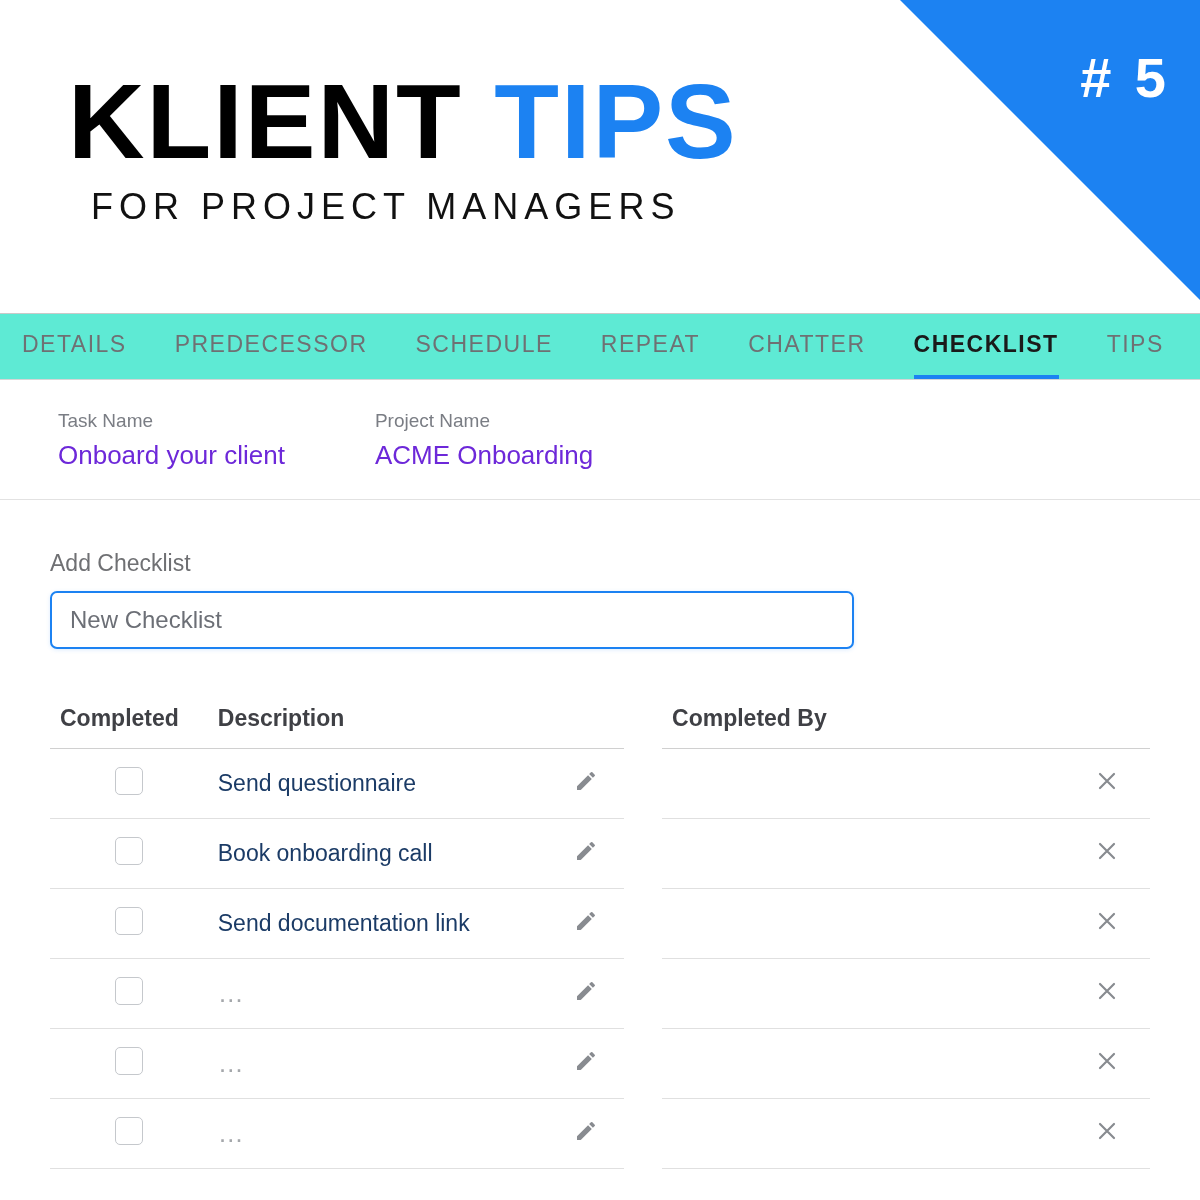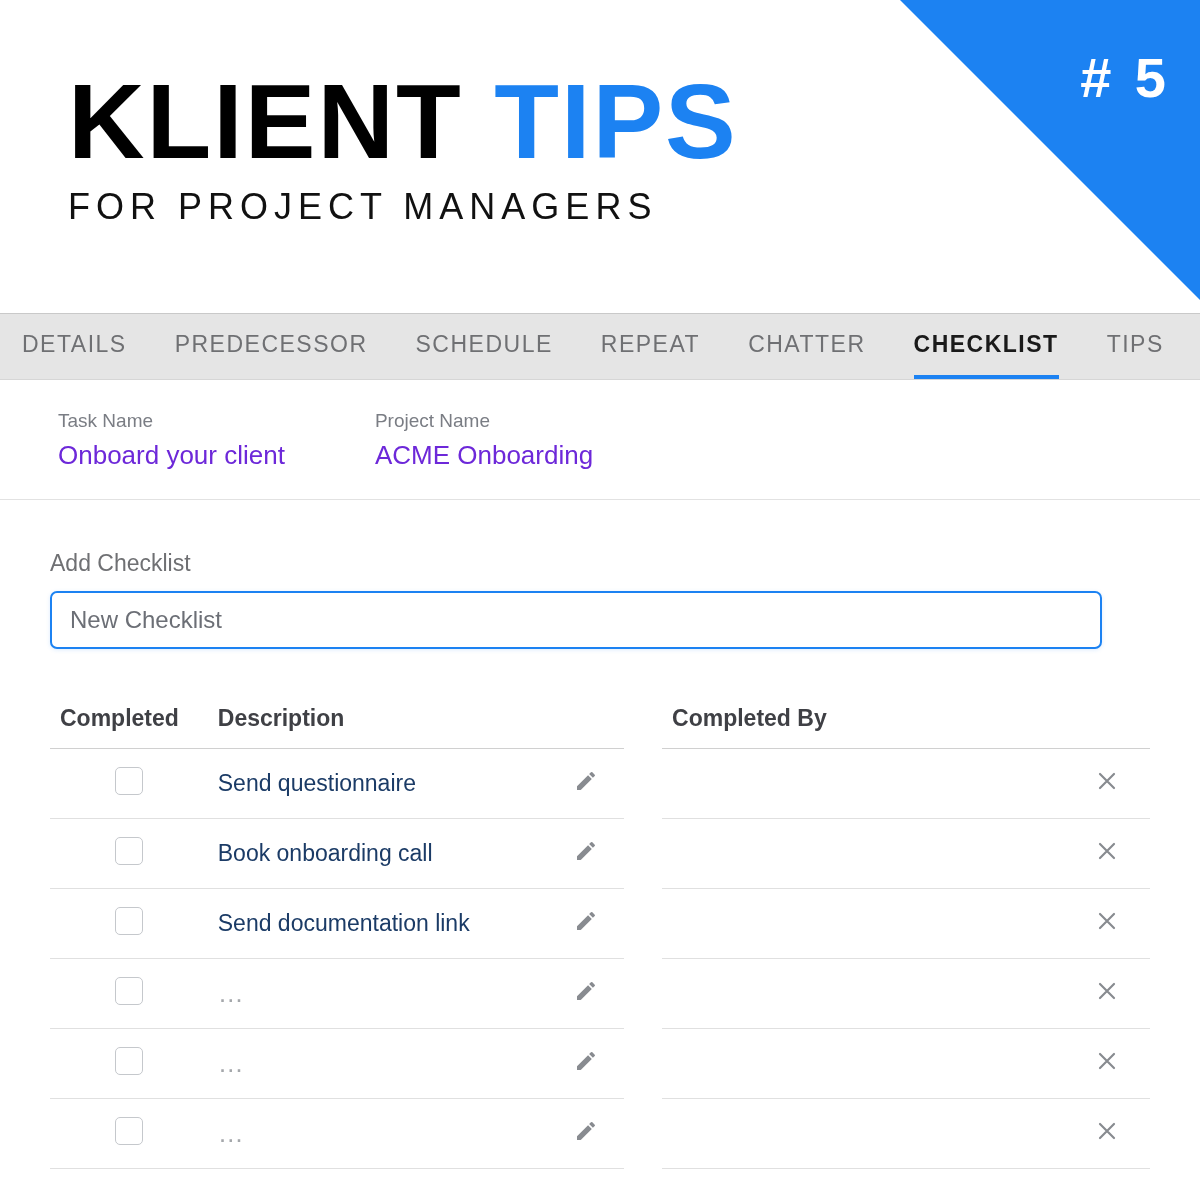--- a/index.html
+++ b/index.html
@@ -37,31 +37,32 @@
     line-height: 1;
   }
   .title-klient { color: #000; }
   .title-tips { color: #1C82F2; }
   .subtitle {
     font-size: 36px;
     font-weight: 400;
     letter-spacing: 6px;
     color: #111;
     margin-top: 12px;
+    margin-left: 23px;
   }
   .app-panel {
     margin-top: 85px;
     border-top: 1px solid #c9c9c9;
   }
   .tabbar {
     display: flex;
     align-items: center;
     gap: 48px;
     padding: 0 22px;
-    background: #e5e5e5;
+    background: #5eead4;
     border-bottom: 1px solid #d6d6d6;
     height: 66px;
   }
   .tab {
     font-size: 23px;
     font-weight: 400;
     letter-spacing: 1.5px;
     color: #6f7073;
     height: 100%;
     display: flex;
@@ -93,21 +94,21 @@
   }
   .content {
     padding: 50px 50px 0;
   }
   .add-label {
     font-size: 23px;
     color: #6f7073;
     margin-bottom: 14px;
   }
   .add-input {
-    width: 1052px;
+    width: 804px;
     height: 58px;
     border: 2px solid #1C82F2;
     border-radius: 7px;
     font-size: 24px;
     padding: 0 18px;
     outline: none;
     color: #333;
     box-shadow: 0 1px 4px rgba(28,130,242,0.15);
   }
   .add-input::placeholder { color: #6c6f76; }

